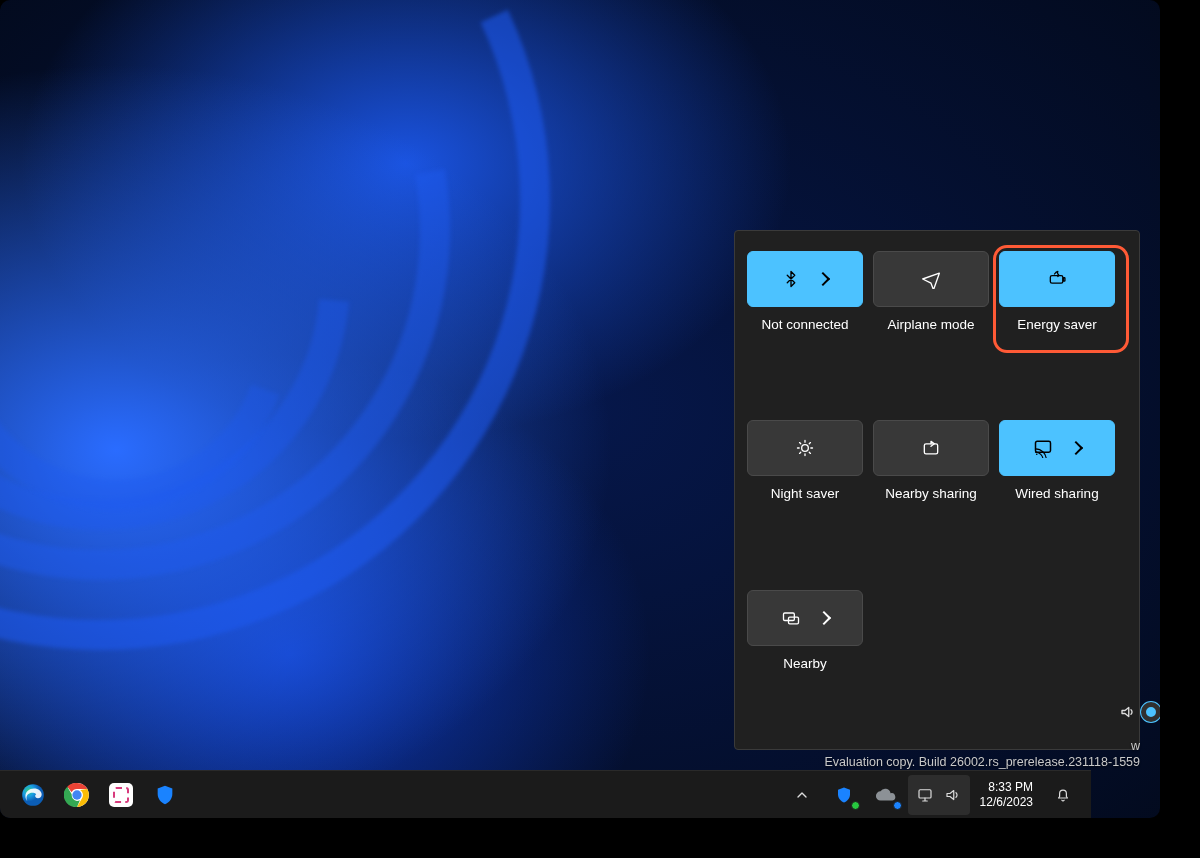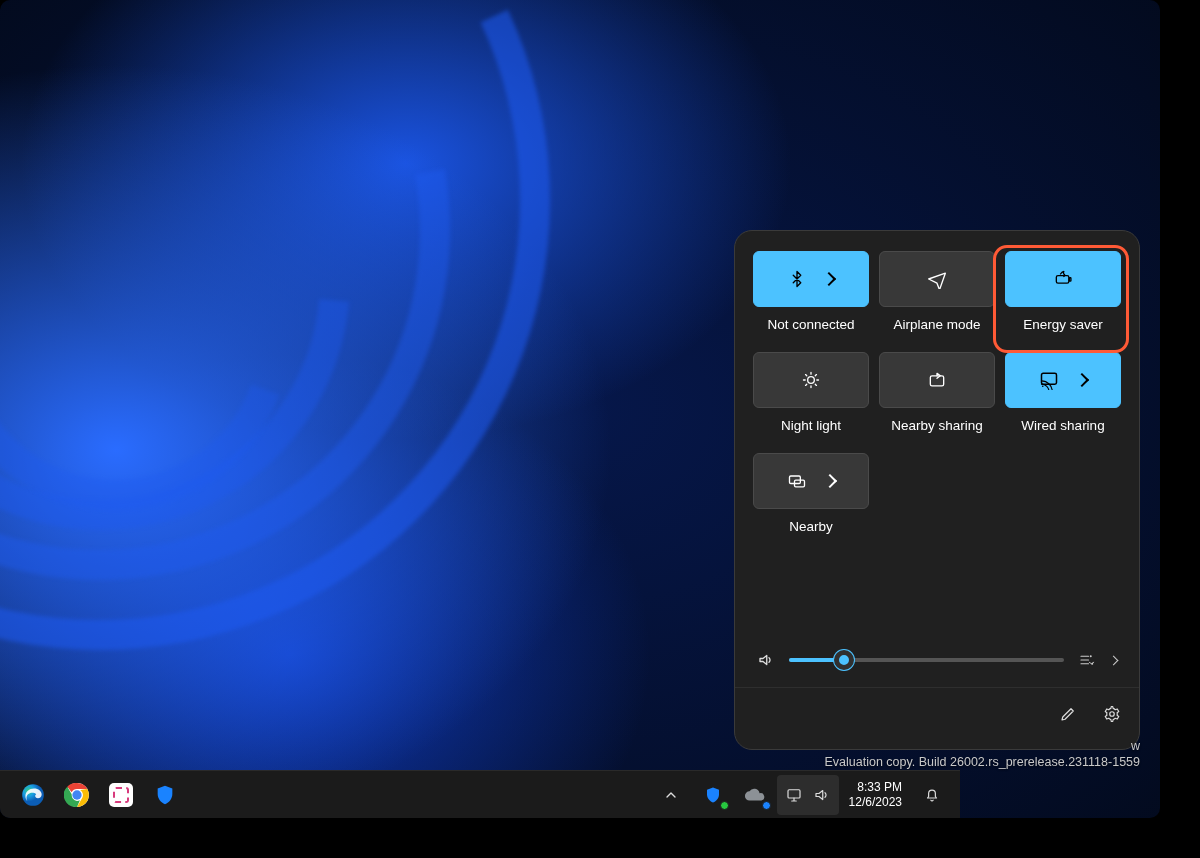--- a/index.html
+++ b/index.html
@@ -28,25 +28,25 @@
 
   
   .panel {
     position: absolute;
     width: 406px;
     height: 520px;
     right: 20px;
     bottom: 68px;
     background: #202020;
     border: 1px solid #3a3a3a;
-    border-radius: 18px;
-    padding: 20px 18px 10px 18px;
+    border-radius: 4px;
+    padding: 20px 18px 10px 12px;
     color: #fff;
     display: flex;
-    flex-direction: column;
+    flex-direction: row;
   }
   .grid { display: grid; grid-template-columns: repeat(3, 1fr); column-gap: 10px; row-gap: 20px; }
   .qcell { display:flex; flex-direction:column; align-items:center; gap:10px;}
   .qbtn {
     width: 116px; height: 56px;
     border-radius: 6px;
     background: #383838;
     border: 1px solid #4a4a4a;
     display:flex; align-items:center; justify-content:center; gap:18px;
     cursor:pointer;
@@ -69,21 +69,21 @@
   .slider-thumb { position:absolute; top:50%; width:20px;height:20px; border-radius:50%; background:#4cc2ff; border:5px solid #303030; transform:translate(-50%,-50%); box-shadow:0 0 0 1px #4cc2ff;}
 
   
   .panel-footer { border-top:1px solid #2e2e2e; height:52px; margin: 0 -18px; padding: 0 18px; display:flex; align-items:center; justify-content:flex-end; gap:26px;}
 
   
   .watermark { position:absolute; right:20px; bottom:48px; color:#c9c9c9; font-size:12.5px; text-align:right; line-height:1.3; text-shadow: 0 1px 2px rgba(0,0,0,.6);}
 
   
   .taskbar {
-    position:absolute; left:0; bottom:0; width:960px; height:48px;
+    position:absolute; left:0; bottom:0; width:1091px; height:48px;
     background:#1b1b1b; border-top:1px solid #2a2a2a;
     display:flex; align-items:center; justify-content:space-between;
     padding: 0 8px 0 13px;
   }
   .tb-left { display:flex; align-items:center; gap:4px;}
   .tb-item { width:40px; height:40px; display:flex; align-items:center; justify-content:center; border-radius:4px; cursor:pointer;}
   .tb-right { display:flex; align-items:center; gap:2px;}
   .tray-group { height:40px; padding:0 8px; display:flex; align-items:center; gap:10px; border-radius:4px; cursor:pointer;}
   .tray-group.active { background:#2d2d2d; }
   .datetime { color:#fff; font-size:12px; text-align:right; line-height:1.25; padding:0 8px; cursor:pointer;}
@@ -143,21 +143,21 @@
 
       <div class="qcell">
         <div class="qbtn">
           <span class="ico">
             <svg class="svg20" viewBox="0 0 24 24" fill="none" stroke="currentColor" stroke-width="1.6" stroke-linecap="round" stroke-linejoin="round">
               <circle cx="12" cy="12" r="4"></circle>
               <path d="M12 3v2M12 19v2M3 12h2M19 12h2M5.5 5.5l1.4 1.4M17.1 17.1l1.4 1.4M5.5 18.5l1.4-1.4M17.1 6.9l1.4-1.4"></path>
             </svg>
           </span>
         </div>
-        <div class="qlabel">Night light</div>
+        <div class="qlabel">Night saver</div>
       </div>
 
 
       <div class="qcell">
         <div class="qbtn">
           <span class="ico">
             <svg class="svg20" viewBox="0 0 24 24" fill="none" stroke="currentColor" stroke-width="1.6" stroke-linecap="round" stroke-linejoin="round">
               <rect x="4" y="7" width="16" height="12" rx="2"></rect>
                 <path d="M12 7V4l4 3-4 3"></path>
             </svg>

